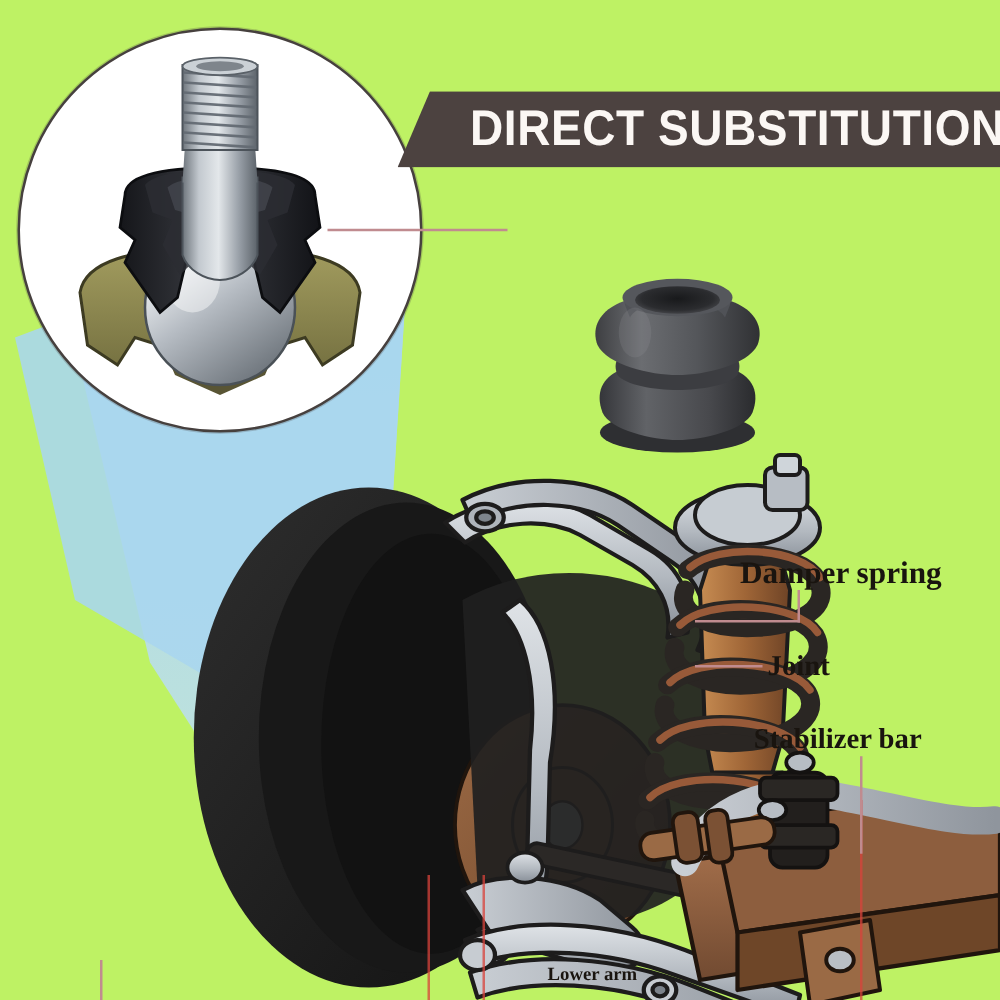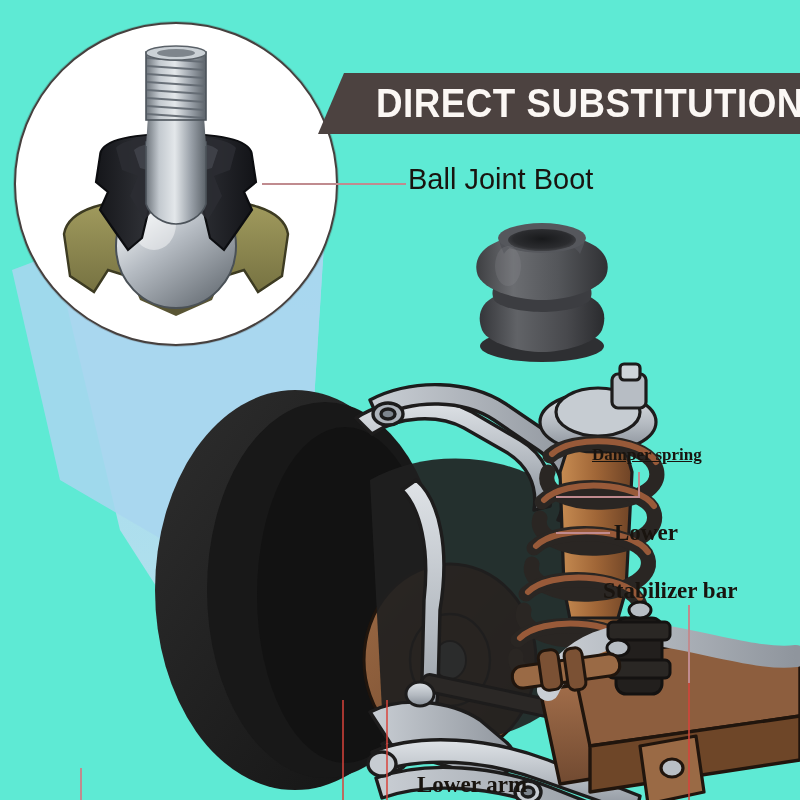--- a/index.html
+++ b/index.html
@@ -52,24 +52,24 @@
 
   
   .label{
     position:absolute;color:#19140f;white-space:nowrap;
     z-index:40;
   }
   .label.sans{font-family:"Liberation Sans",sans-serif;font-weight:400;}
   .label.serif{font-family:"Liberation Serif",serif;font-weight:700;}
 
   .lbl-boot{left:408px;top:163px;font-size:29px;}
-  .lbl-damper-spring{left:592px;top:445px;font-size:17px;text-decoration:underline;}
+  .lbl-damper-spring{left:592px;top:445px;font-size:25px;}
   .lbl-damper{left:614px;top:520px;font-size:23px;}
   .lbl-stabilizer{left:603px;top:578px;font-size:23px;}
-  .lbl-lower-arm{left:417px;top:772px;font-size:23px;text-align:right;}
+  .lbl-lower-arm{left:438px;top:772px;font-size:15px;text-align:right;}
 
   
   .leader{position:absolute;background:#c08b8f;z-index:35;}
   .leader-red{position:absolute;background:#d8433b;opacity:.75;z-index:12;}
 
   .ld-boot{left:262px;top:183px;width:144px;height:1.6px;}
   .ld-spring-h{left:556px;top:496px;width:84px;height:1.6px;}
   .ld-spring-v{left:638px;top:472px;width:1.6px;height:26px;}
   .ld-damper{left:556px;top:532px;width:54px;height:1.6px;}
   .ld-stab{left:688px;top:605px;width:1.6px;height:78px;}
@@ -82,21 +82,21 @@
   .watermark{
     position:absolute;left:540px;top:738px;
     font-family:"Liberation Sans",sans-serif;
     font-size:17px;color:rgba(120,100,95,0.22);
     letter-spacing:2px;z-index:45;white-space:nowrap;
   }
 </style>
 </head>
 <body style="background: rgb(245, 239, 236);">
 
-<div id="stage" style="background: #5eead4;">
+<div id="stage" style="background: #bef264;">
 
   <svg class="abs cone" viewBox="0 0 470 560" width="470" height="560" aria-hidden="true">
     <defs>
       <linearGradient id="coneGrad" x1="0" y1="0" x2="0" y2="1">
         <stop offset="0%" stop-color="#a7d4ed" stop-opacity="0.95"></stop>
         <stop offset="100%" stop-color="#bfe0f2" stop-opacity="0.85"></stop>
       </linearGradient>
     </defs>
     <path d="M 30 0 L 330 0 L 300 470 L 210 520 L 120 380 Z" fill="url(#coneGrad)"></path>
     <path d="M 12 120 L 330 0 L 300 470 L 60 330 Z" fill="#a9d6ef" opacity="0.88"></path>
@@ -358,20 +358,19 @@
   <div class="leader ld-spring-h"></div>
   <div class="leader ld-spring-v"></div>
   <div class="leader ld-damper"></div>
   <div class="leader ld-stab"></div>
   <div class="leader ld-lowerarm"></div>
 
   <div class="leader-red ld-red-a"></div>
   <div class="leader-red ld-red-b"></div>
   <div class="leader-red ld-red-c"></div>
 
-  <div class="label sans lbl-boot">Ball Joint Boot</div>
   <div class="label serif lbl-damper-spring">Damper spring</div>
-  <div class="label serif lbl-damper">Lower</div>
+  <div class="label serif lbl-damper">Joint</div>
   <div class="label serif lbl-stabilizer">Stabilizer bar</div>
   <div class="label serif lbl-lower-arm">Lower arm</div>
 
 
 </div>
 
 </body></html>

